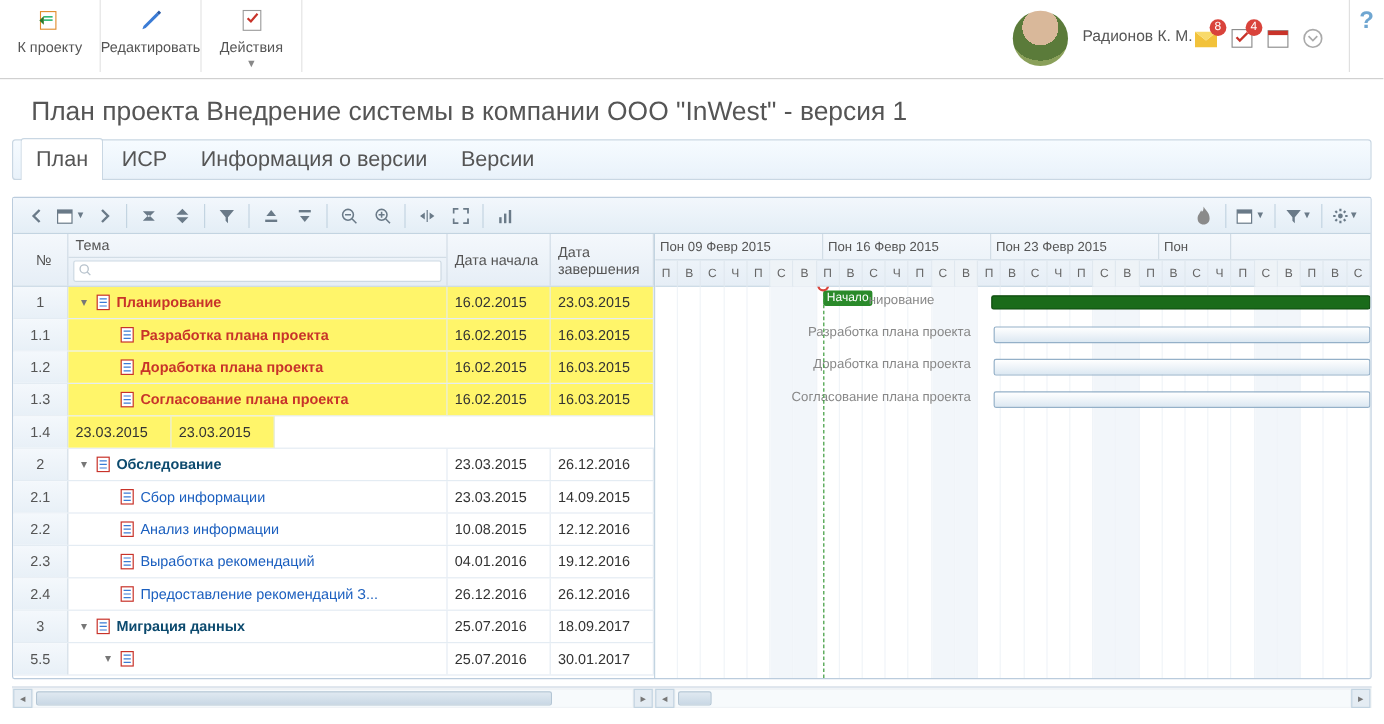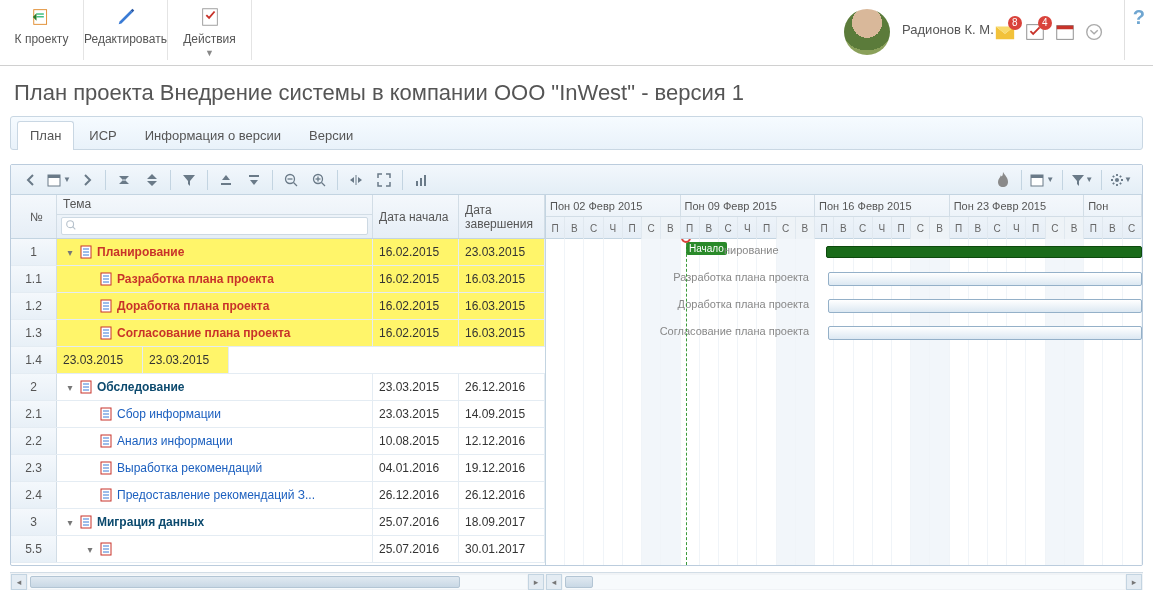--- a/index.html
+++ b/index.html
@@ -42,35 +42,35 @@
   .avatar { width: 46px; height:46px; border-radius:50%; background: radial-gradient(circle at 50% 30%, #d9b89a 0 38%, #5b7b3a 38% 70%, #8aa05a 70%); }
   .user-col { display:flex; flex-direction:row; align-items:flex-start;}
   .user-name { font-size:13px; color:#555; margin-bottom:6px;}
   .notif-row { display:flex; gap:8px; align-items:center;}
   .notif { position:relative; width:22px; height:20px; }
   .badge { position:absolute; top:-6px; right:-6px; background:#d9433b; color:#fff; font-size:10px; border-radius:50%; width:14px; height:14px; display:flex; align-items:center; justify-content:center;}
   .help { font-size:20px; color:#6fa6d1; font-weight:bold; padding:0 8px; border-left:1px solid #e0e0e0; height:60px; display:flex; align-items:flex-start; padding-top:6px; cursor:pointer;}
   
   .title {
     font-size: 22px; color:#555;
-    padding: 14px 14px 10px 14px;
+    padding: 14px 14px 10px 26px;
   }
   
   .tabs-wrap { padding: 0 10px; }
   .tabs-bar {
     border: 1px solid #c9d7e3;
     background: linear-gradient(#f6fbff,#e9f2fa);
     border-radius: 3px;
     height: 34px;
     display:flex; align-items:flex-end;
     padding: 0 6px;
   }
   .tab {
     padding: 6px 12px 7px 12px;
-    font-size: 13px; color:#555;
+    font-size: 18px; color:#555;
     cursor:pointer;
     border:1px solid transparent;
     border-bottom:none;
     margin-right:2px;
     position:relative; top:1px;
   }
   .tab.active {
     background:#fff;
     border-color:#c9d7e3;
     border-radius:3px 3px 0 0;
@@ -567,21 +567,20 @@
             </div>
             <div class="gc-start">25.07.2016</div>
             <div class="gc-end">30.01.2017</div>
           </div>
         </div>
     </div>
 
     <div class="chart-pane">
       <div class="chart-head">
         <div class="ch-row1" id="ch-row1">
-            <div class="ch-week" style="width: 140px;">Пон 02 Февр 2015</div>
             <div class="ch-week" style="width: 140px;">Пон 09 Февр 2015</div>
             <div class="ch-week" style="width: 140px;">Пон 16 Февр 2015</div>
             <div class="ch-week" style="width: 140px;">Пон 23 Февр 2015</div>
             <div class="ch-week" style="width: 60px;">Пон</div>
           </div>
         <div class="ch-row2" id="ch-row2">
             <div class="ch-day">П</div>
             <div class="ch-day">В</div>
             <div class="ch-day">С</div>
             <div class="ch-day">Ч</div>

